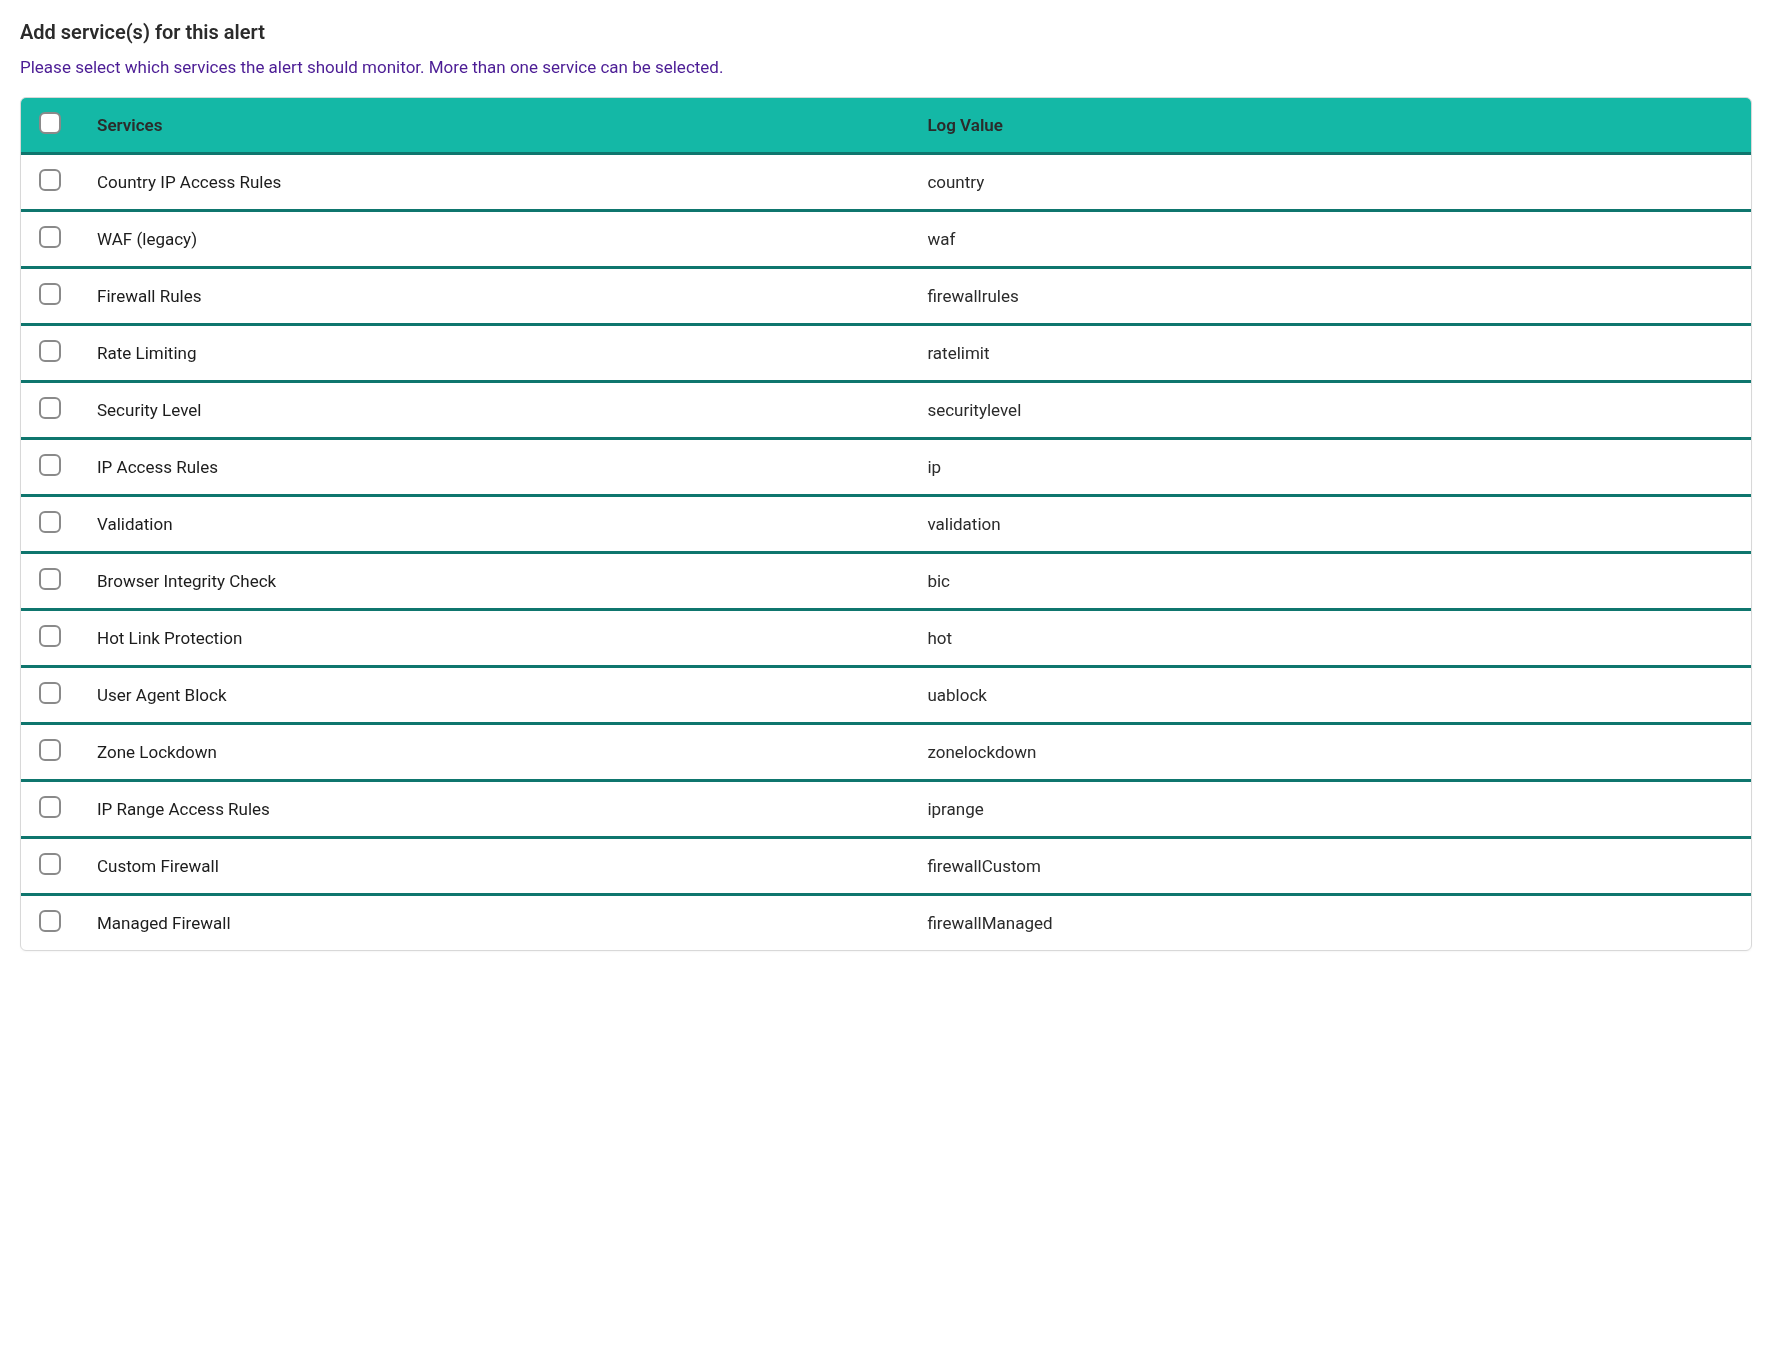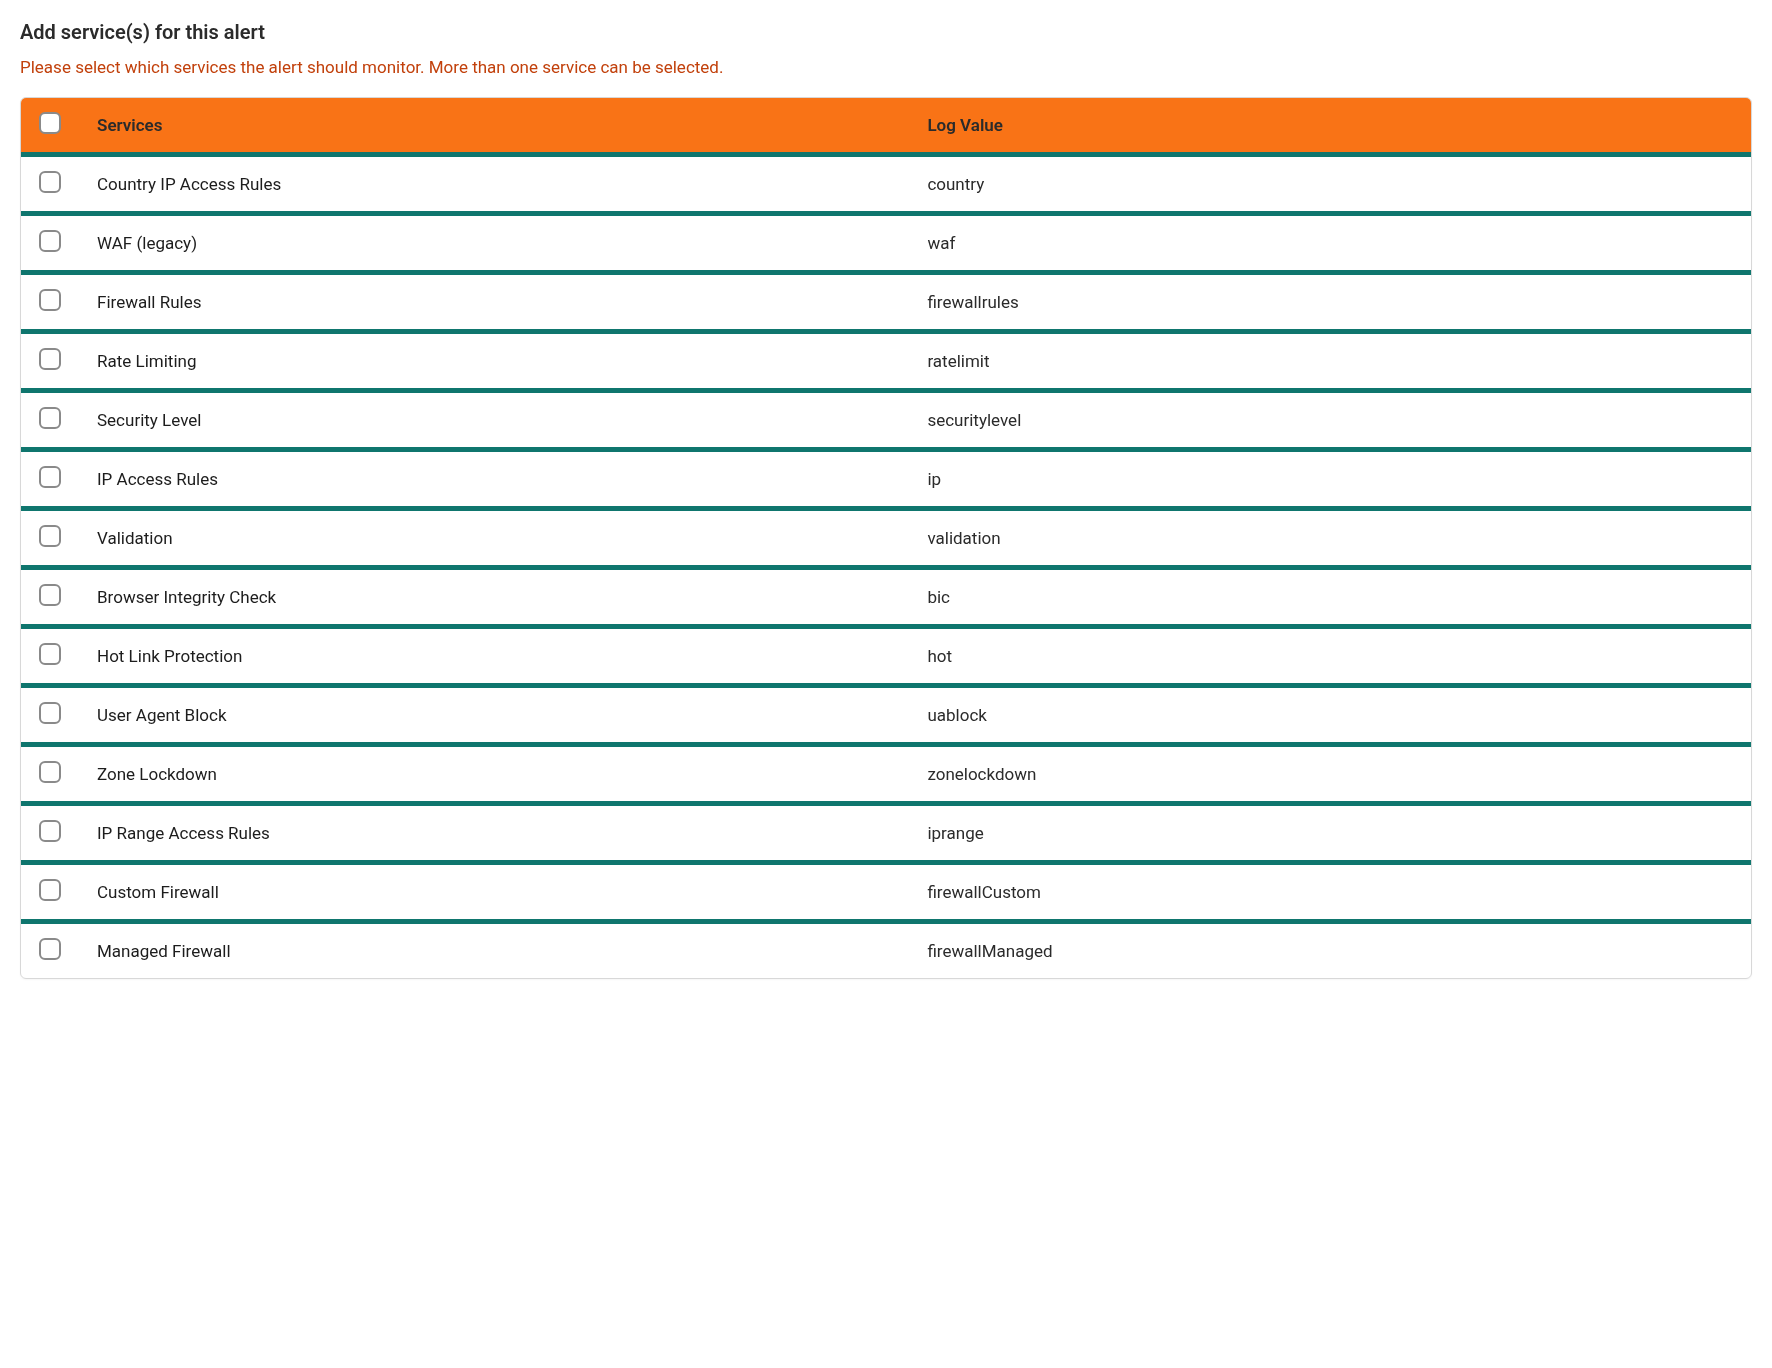--- a/index.html
+++ b/index.html
@@ -14,48 +14,48 @@
       color: #1d1d1d;
     }
     .heading {
       font-size: 20px;
       font-weight: 600;
       color: #2b2b2b;
       margin-bottom: 13px;
     }
     .subheading {
       font-size: 17px;
-      color: #c2410c;
+      color: #4c1d95;
       margin-bottom: 20px;
     }
     .table-container {
       border: 1px solid #d8d8d8;
       border-radius: 6px;
       overflow: hidden;
       box-shadow: 0 1px 2px rgba(0,0,0,0.04);
     }
     table {
       width: 100%;
       border-collapse: collapse;
     }
     thead tr {
-      background: #f97316;
+      background: #14b8a6;
     }
     th, td {
       text-align: left;
       padding: 14px 16px;
       font-size: 17px;
       vertical-align: middle;
     }
     th {
       font-weight: 600;
       color: #2b2b2b;
     }
     tbody tr {
-      border-top: 5px solid #0f766e;
+      border-top: 3px solid #0f766e;
     }
     .checkbox-cell {
       width: 60px;
       padding-left: 18px;
       padding-right: 10px;
     }
     .checkbox {
       width: 22px;
       height: 22px;
       border: 2px solid #8a8a8a;

